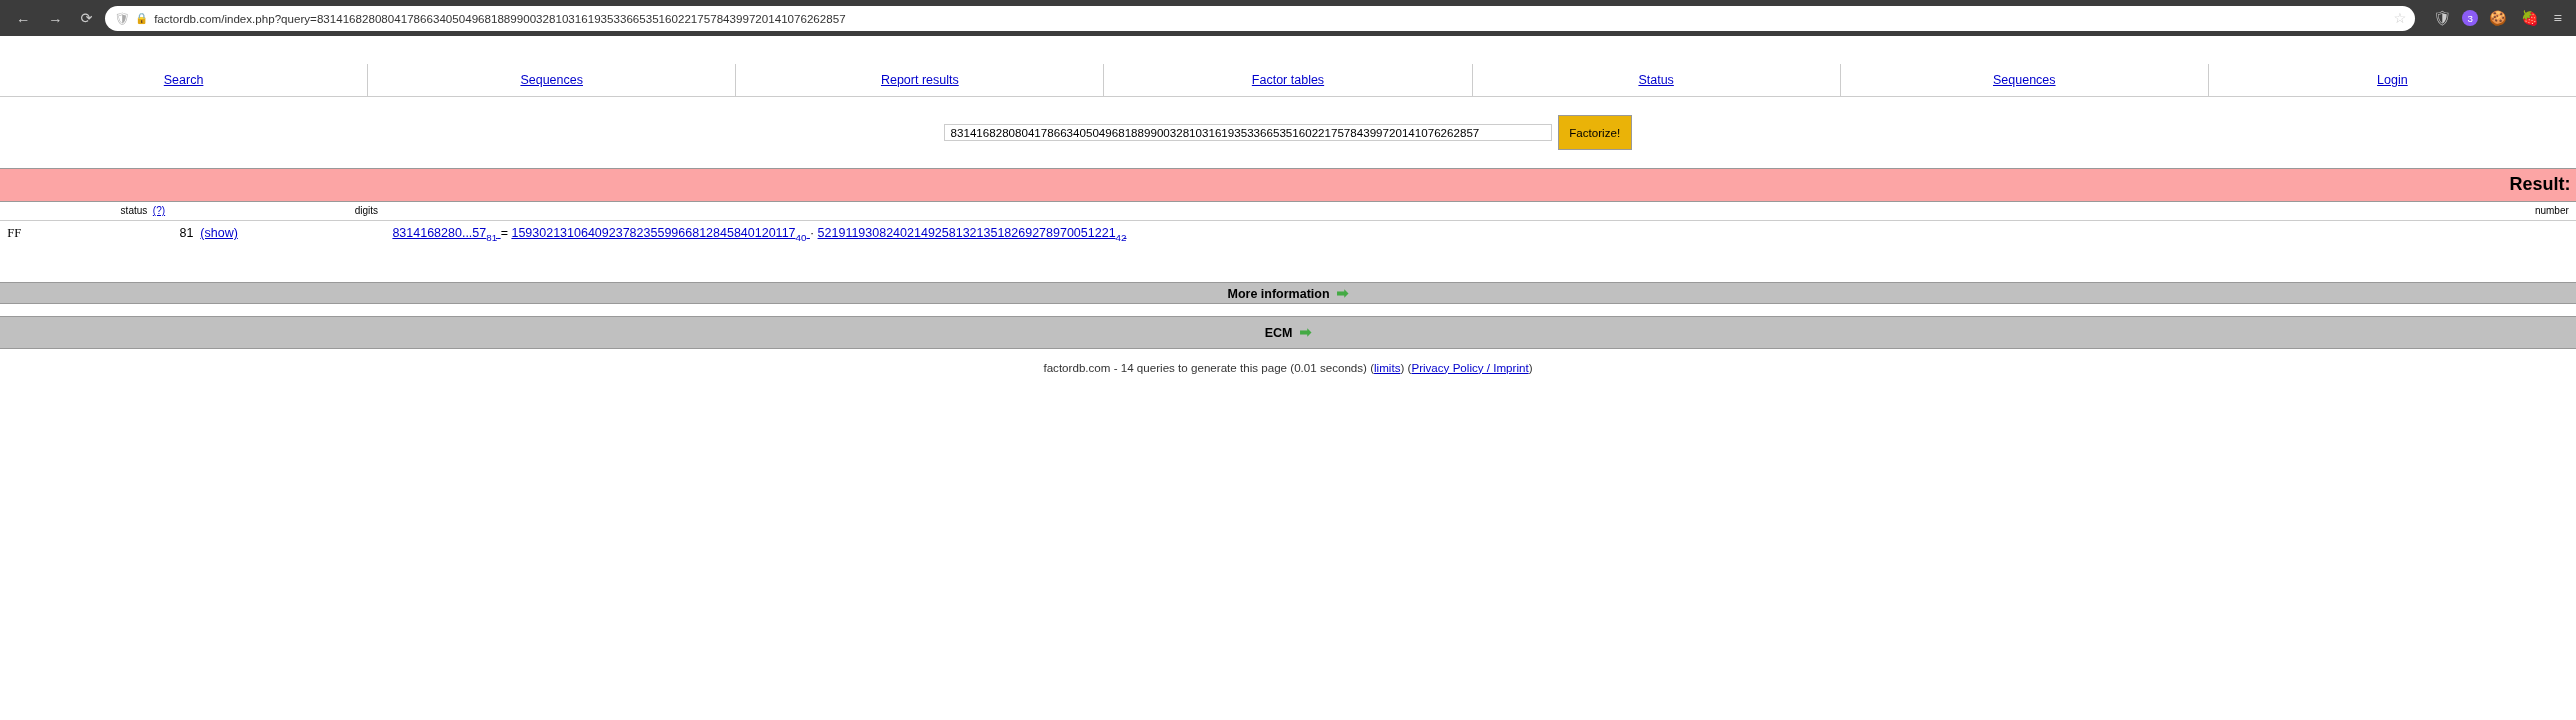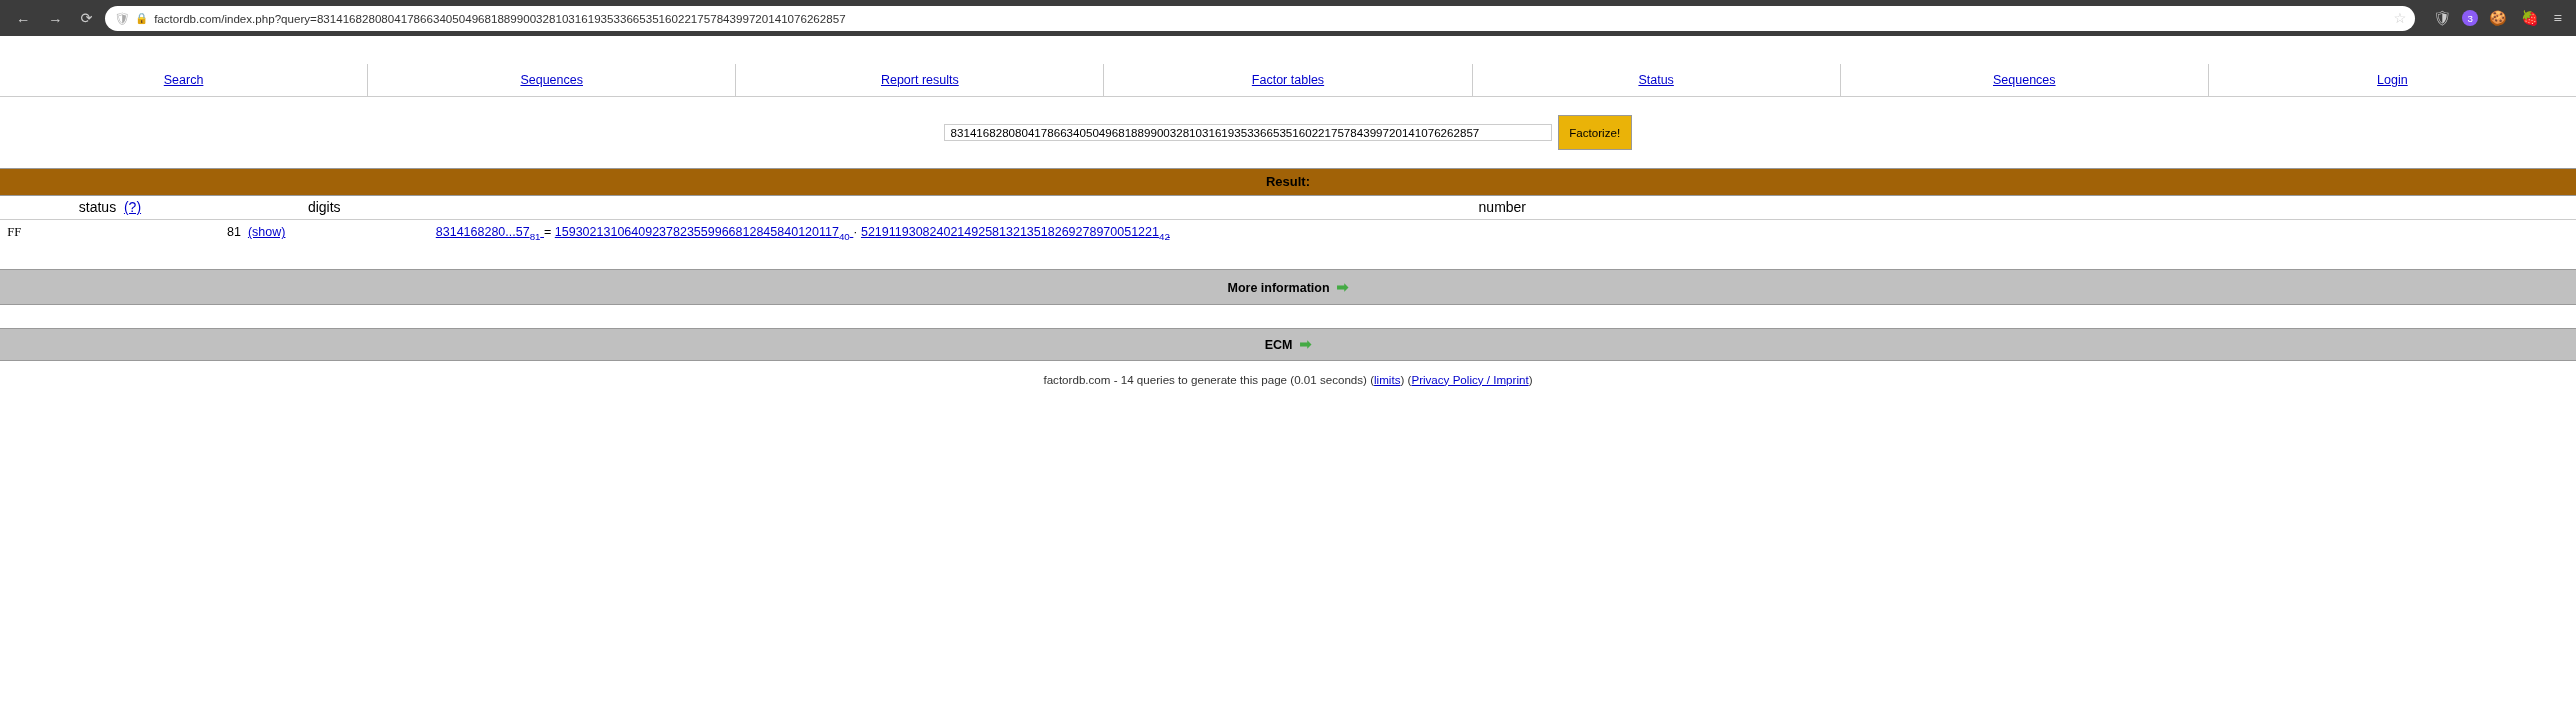--- a/index.html
+++ b/index.html
@@ -142,39 +142,39 @@
       cursor: pointer;
       font-size: 11.6px;
     }
 
     
     .results-section {
       width: 100%;
     }
 
     .results-header {
-      background: #a16207;
-      text-align: center;
+      background: #fca5a5;
+      text-align: right;
       padding: 5.4px;
       font-weight: bold;
-      font-size: 13px;
+      font-size: 18px;
       border-top: 0.9px solid #999;
       border-bottom: 0.9px solid #999;
     }
 
     .results-table {
       width: 100%;
       border-collapse: collapse;
     }
 
     .results-table th {
-      text-align: center;
+      text-align: right;
       padding: 3.6px 7.2px;
       font-weight: normal;
-      font-size: 14px;
+      font-size: 10px;
       border-bottom: 0.9px solid #ccc;
     }
 
     .results-table td {
       padding: 5.4px 7.2px;
       font-size: 12.5px;
       vertical-align: top;
     }
 
     .status-ff {
@@ -193,32 +193,32 @@
     }
 
     .show-link {
       color: #00c;
       text-decoration: underline;
     }
 
     .more-info-section {
       background: #c0c0c0;
       text-align: center;
-      padding: 9px;
-      margin-top: 22px;
+      padding: 2px;
+      margin-top: 34px;
       border-top: 0.9px solid #999;
       border-bottom: 0.9px solid #999;
       font-weight: bold;
     }
 
     .ecm-section {
       background: #c0c0c0;
       text-align: center;
       padding: 7.2px;
-      margin-top: 23px;
+      margin-top: 12px;
       border-top: 0.9px solid #999;
       border-bottom: 0.9px solid #999;
       font-weight: bold;
     }
 
     .arrow-icon {
       color: #4a4;
       font-size: 14.3px;
     }
 

